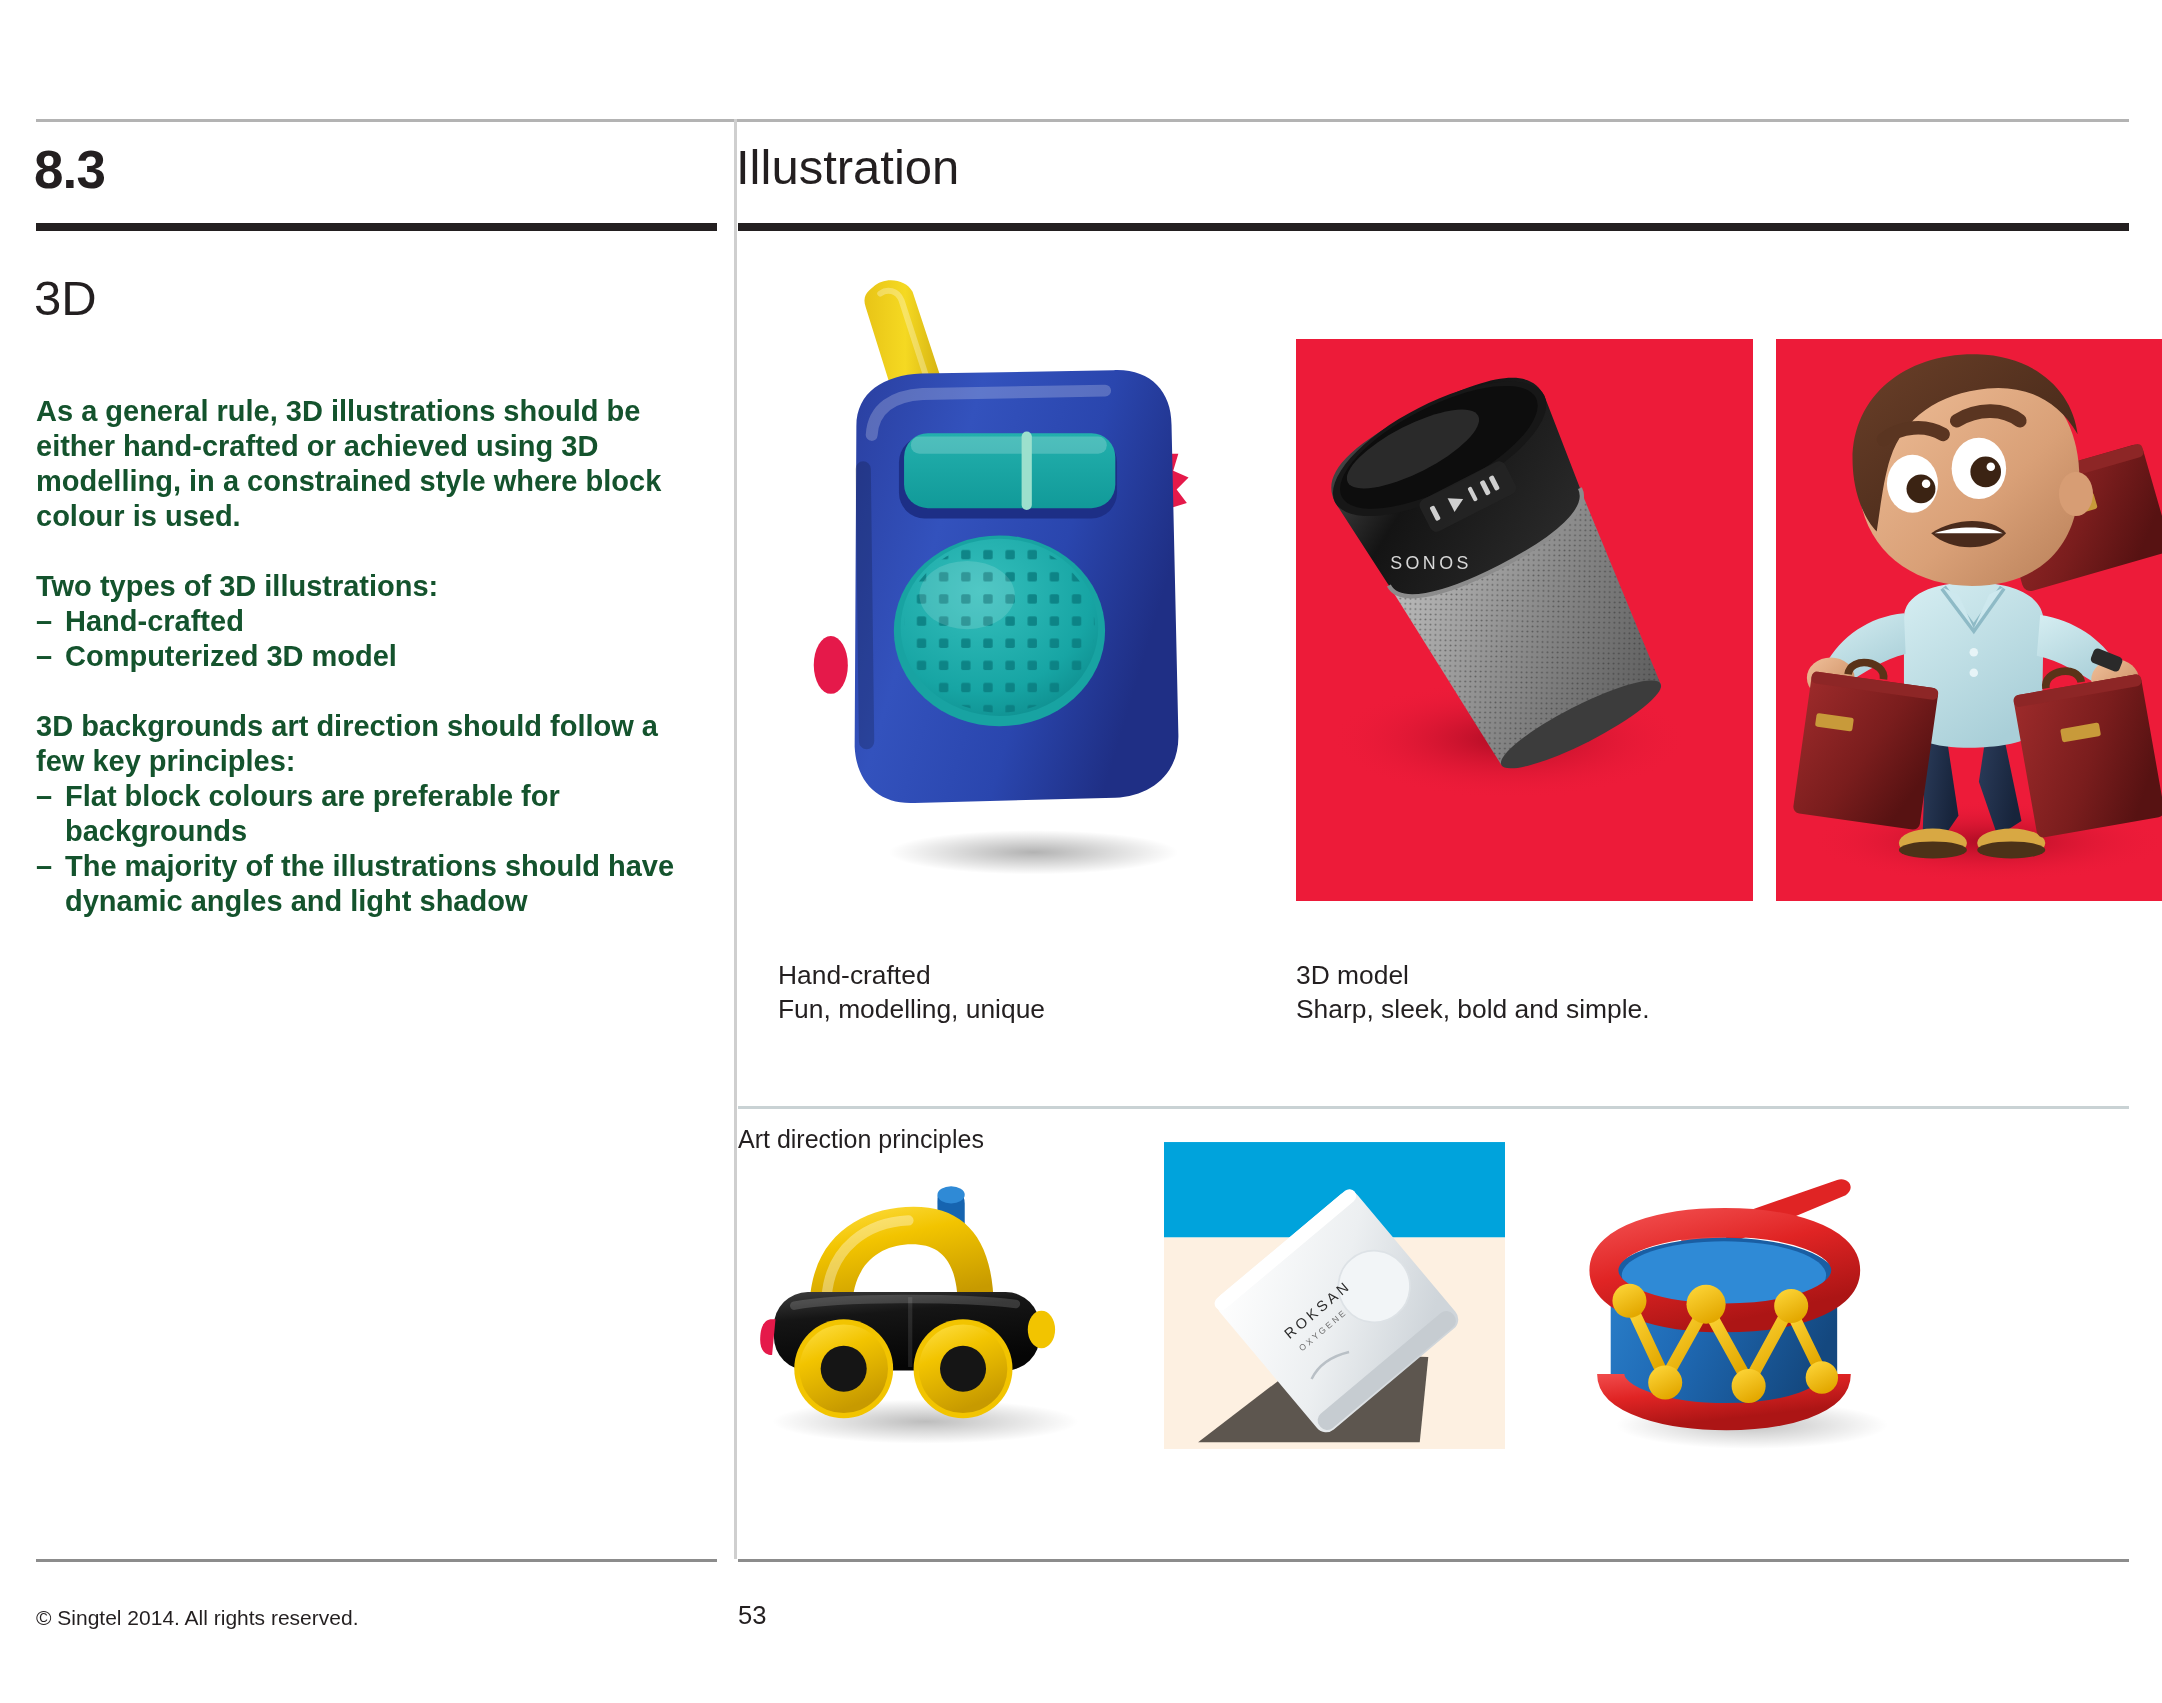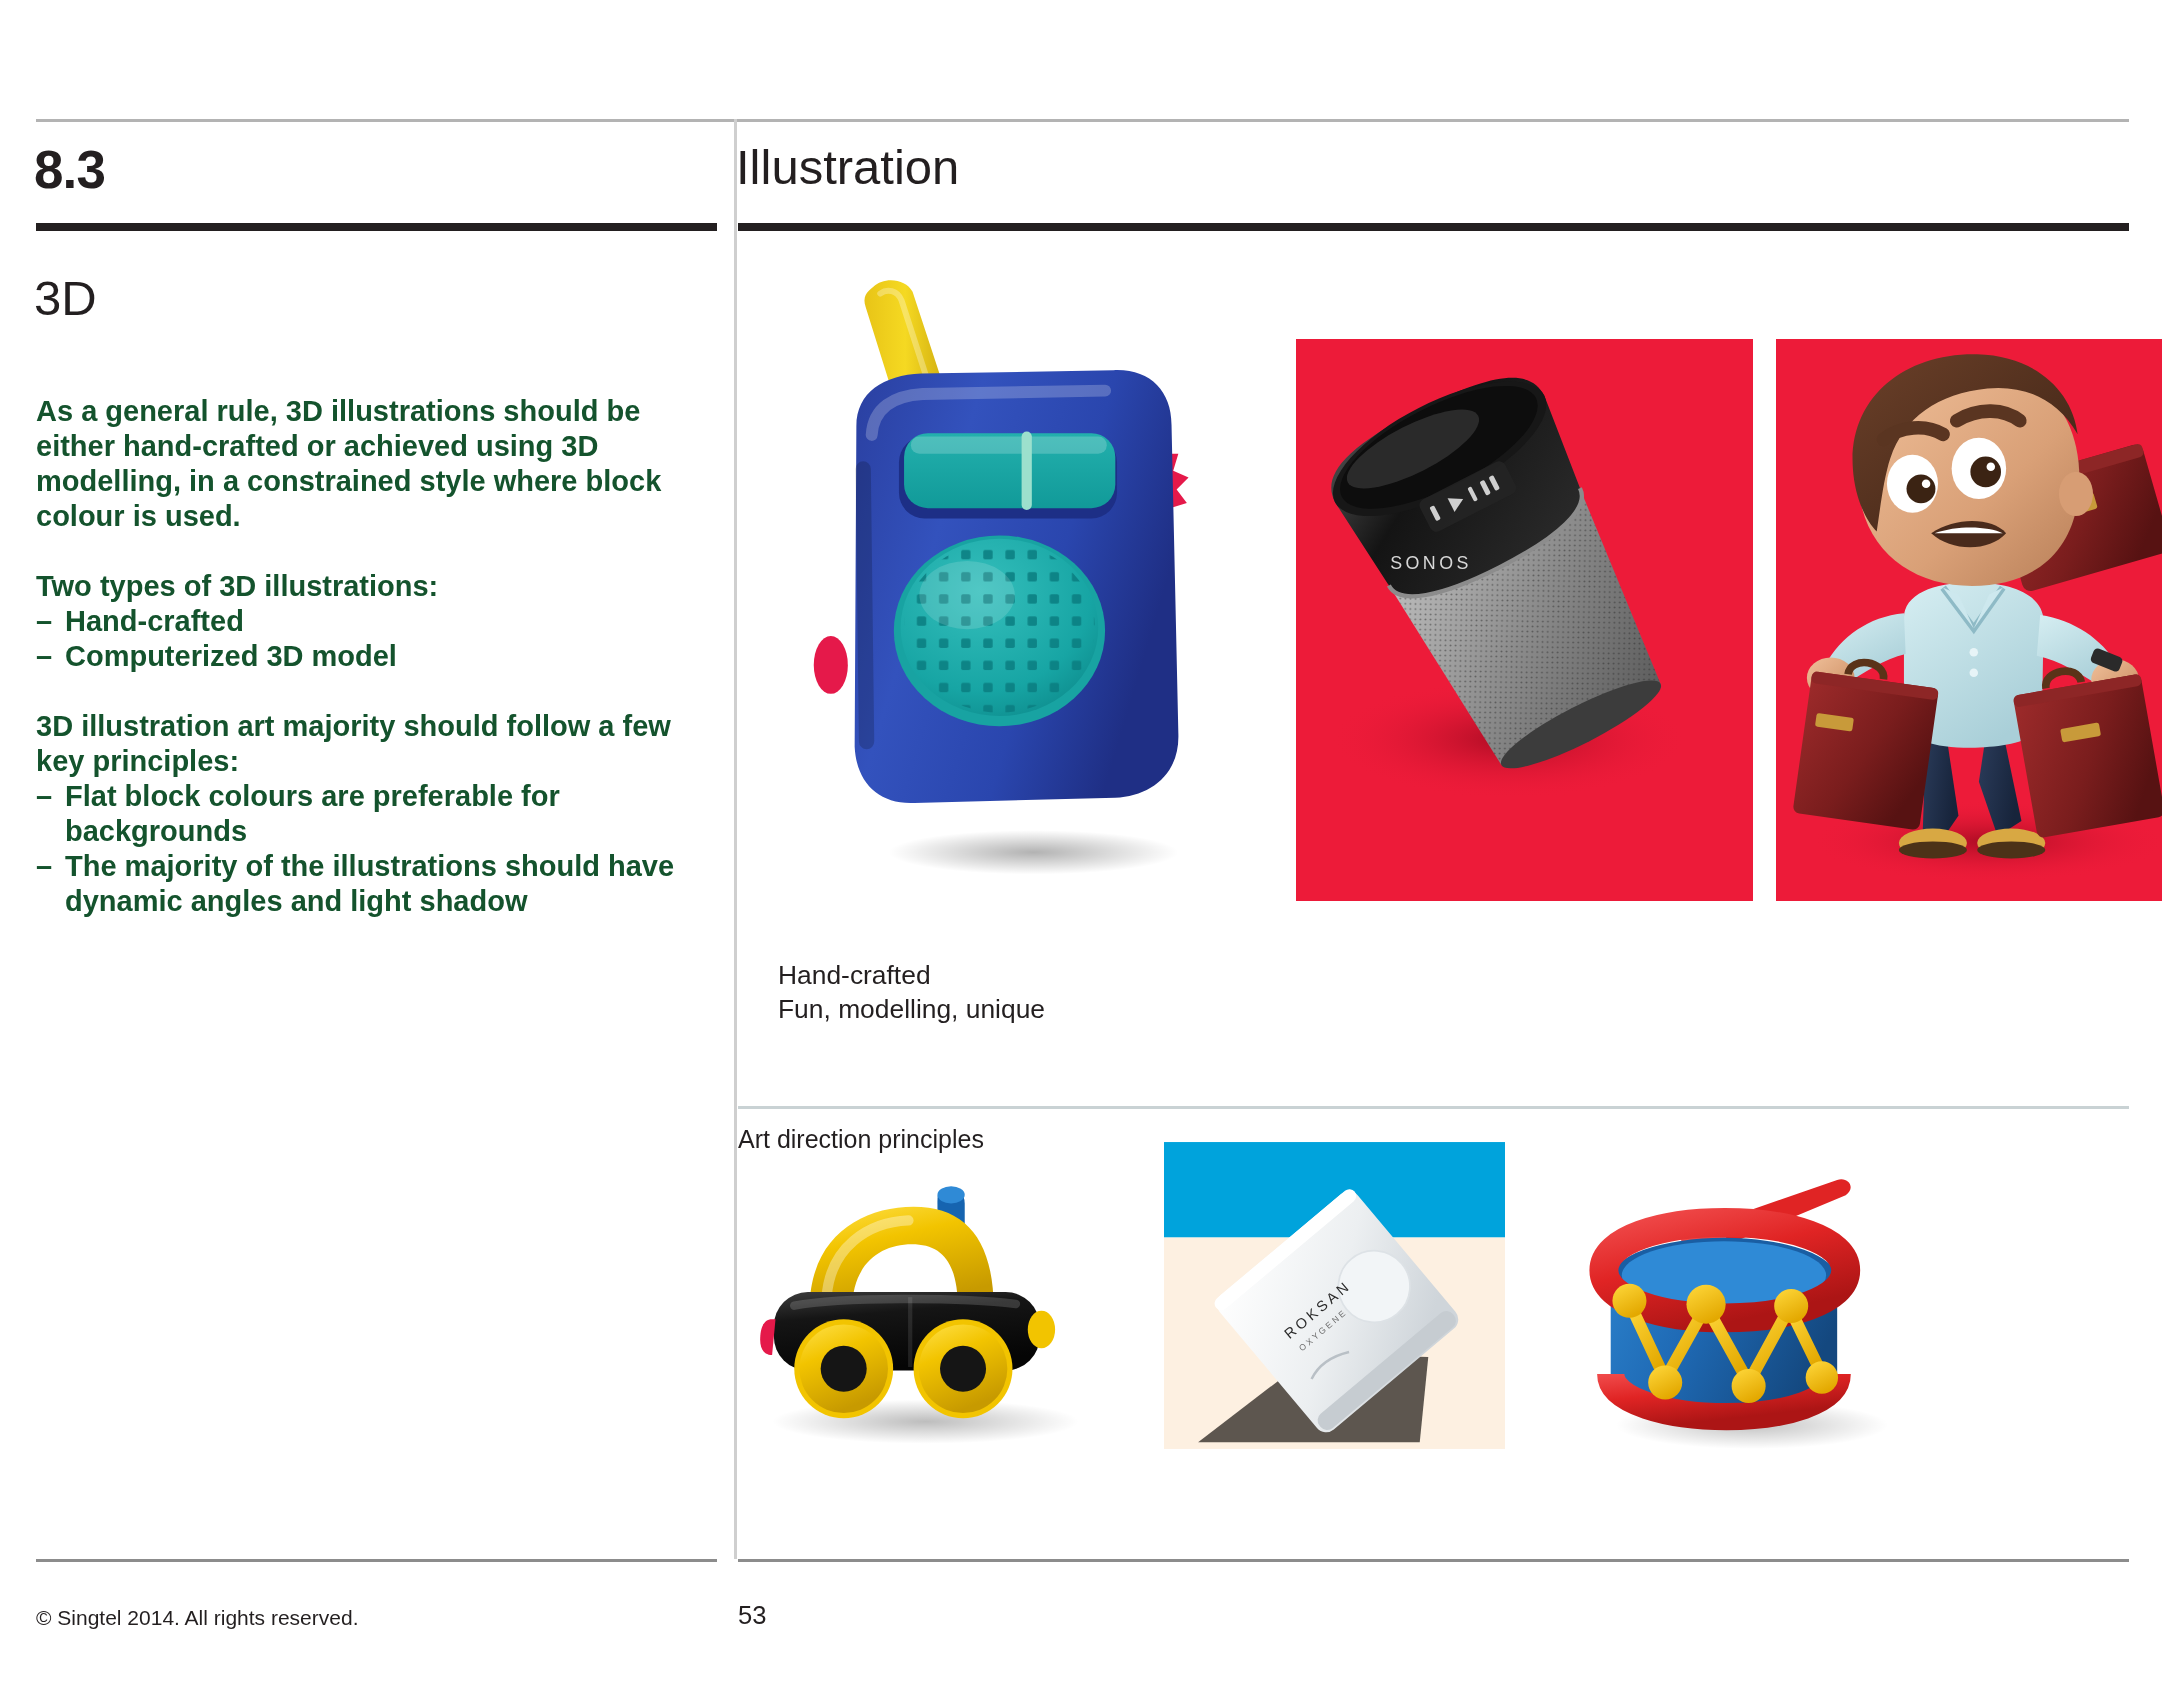--- a/index.html
+++ b/index.html
@@ -119,21 +119,21 @@
 
   <div class="body-copy">
     <p>As a general rule, 3D illustrations should be either hand-crafted or achieved using 3D modelling, in a constrained style where block colour is used.</p>
 
     <p class="tight">Two types of 3D illustrations:</p>
     <ul>
       <li><span class="dash">–</span><span>Hand-crafted</span></li>
       <li><span class="dash">–</span><span>Computerized 3D model</span></li>
     </ul>
 
-    <p class="tight">3D illustration art majority should follow a few key principles:</p>
+    <p class="tight">3D backgrounds art direction should follow a few key principles:</p>
     <ul>
       <li><span class="dash">–</span><span>Flat block colours are preferable for backgrounds</span></li>
       <li><span class="dash">–</span><span>The majority of the illustrations should have dynamic angles and light shadow</span></li>
     </ul>
   </div>
 
   <div class="media-wrap">
 
     <div class="row1">
 
@@ -345,20 +345,24 @@
             <path d="M328 402 C328 380 370 380 370 402" fill="none" stroke="#5a3318" stroke-width="9"></path>
             <rect x="336" y="452" width="46" height="16" rx="3" fill="#c89a3a"></rect>
           </g>
         </svg>
       </div>
 
       <div class="cap cap-row1a">
         <div>Hand-crafted</div>
         <div>Fun, modelling, unique</div>
       </div>
+      <div class="cap cap-row1b">
+        <div>3D model</div>
+        <div>Sharp, sleek, bold and simple.</div>
+      </div>
     </div>
 
     <div style="position:absolute;left:0;top:850px;width:1391px;height:2.6px;background:#c9d2d4;"></div>
 
     <div class="section-sub">Art direction principles</div>
 
     <div class="row2">
 
       <div style="position:absolute;left:0px;top:0px;width:358px;height:307px;">
         <svg viewBox="0 0 420 360" width="358" height="307">

